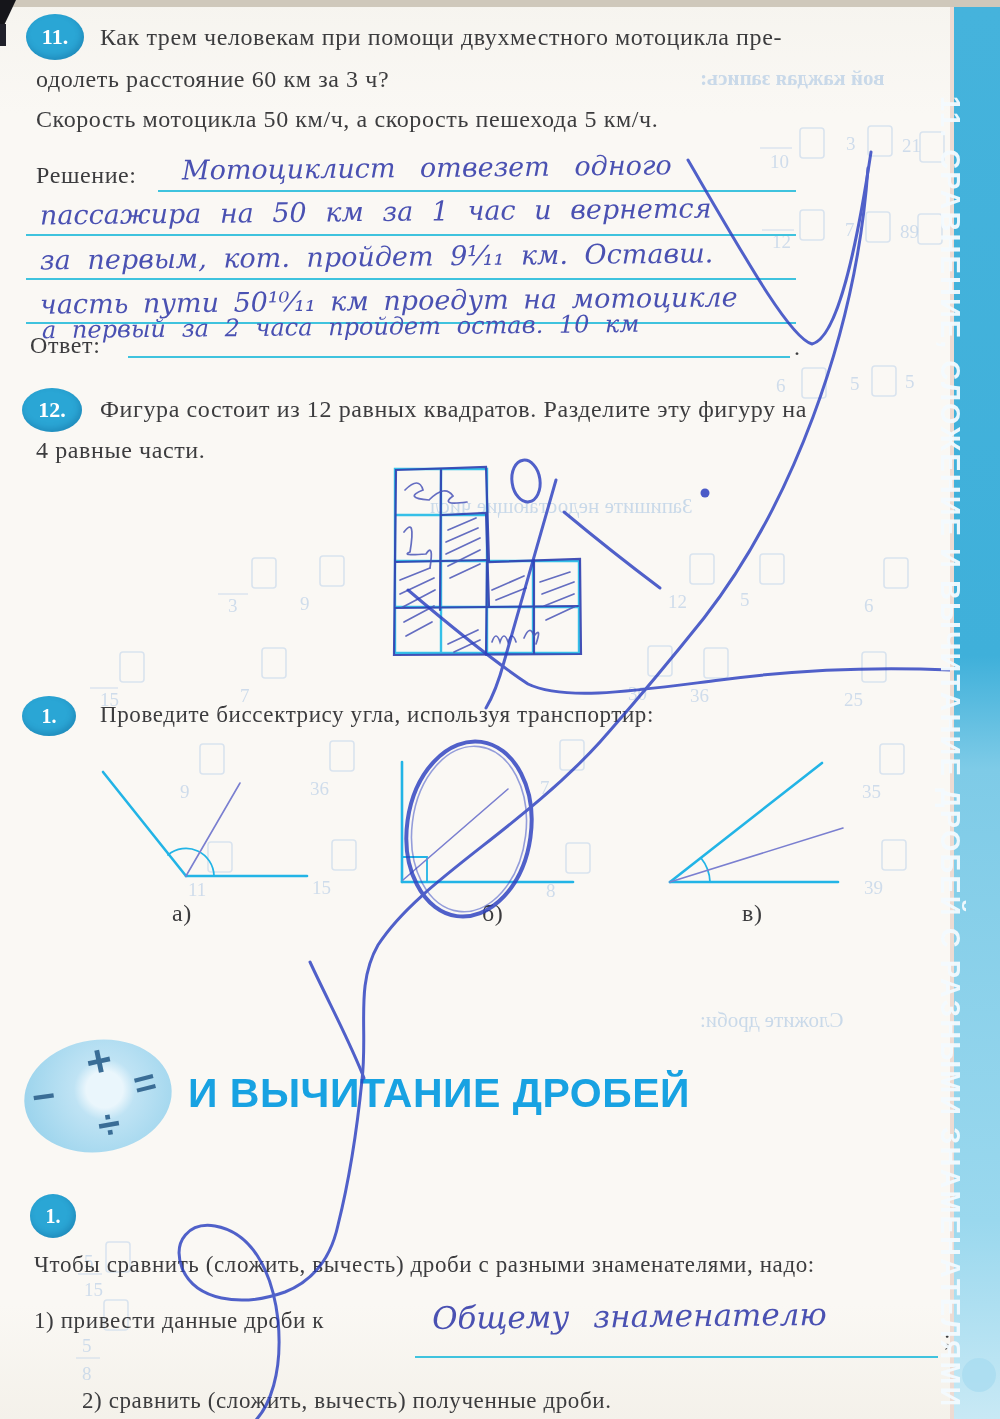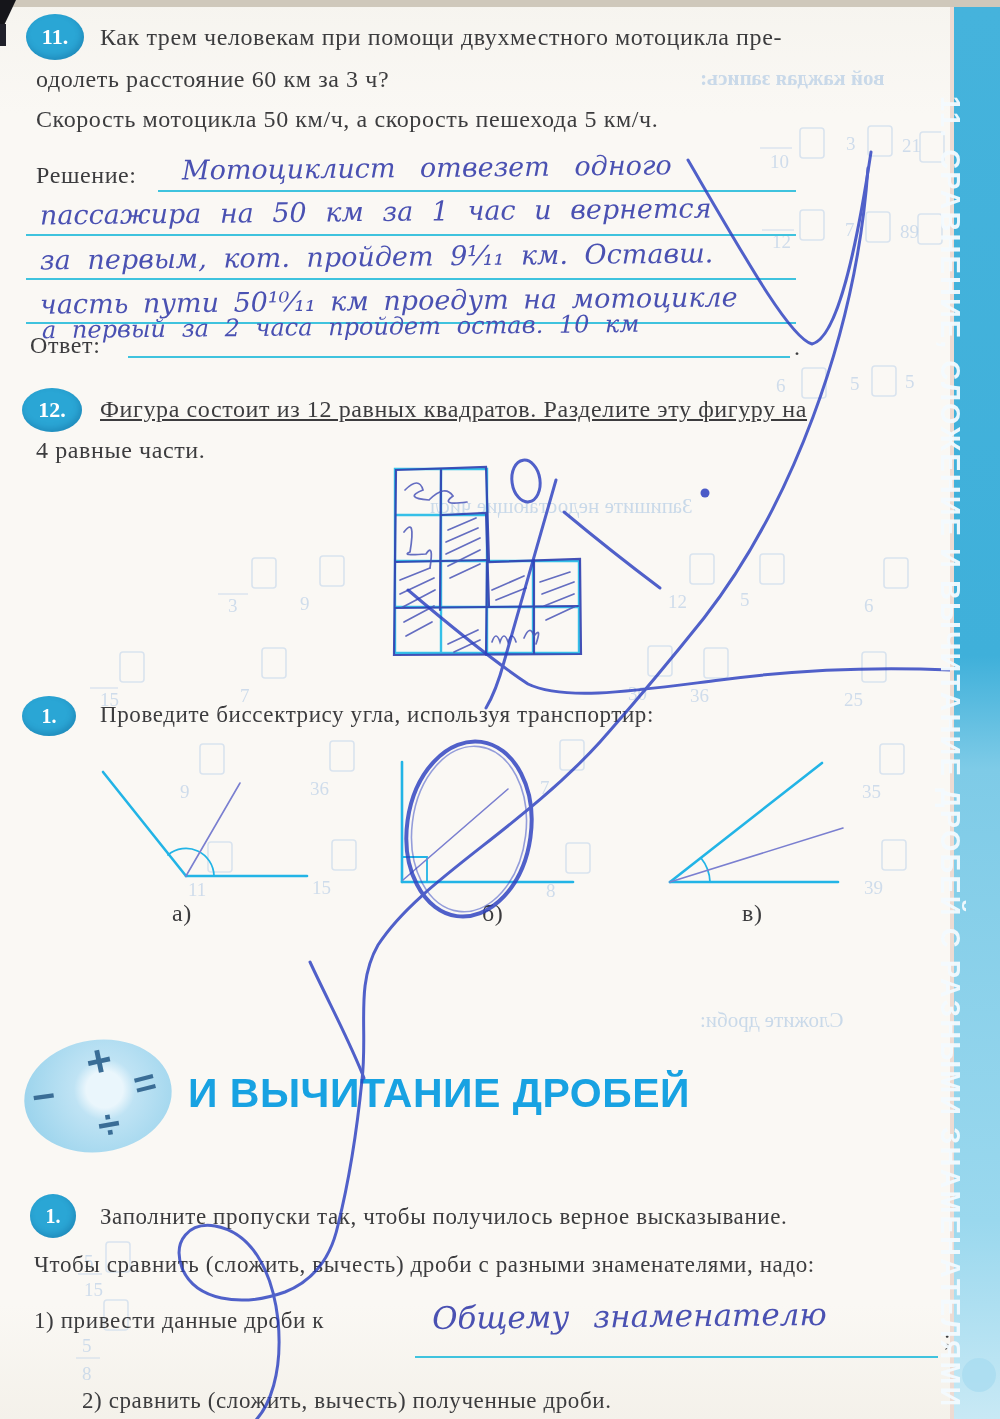--- a/index.html
+++ b/index.html
@@ -153,40 +153,39 @@
   <div class="hw" style="left:40px;top:196px;word-spacing:10px;">пассажира  на  50 км  за  1 час  и  вернется</div>
   <div class="hw" style="left:40px;top:241px;word-spacing:8px;">за  первым, кот.  пройдет  9¹⁄₁₁  км.  Оставш.</div>
   <div class="hw" style="left:40px;top:285px;word-spacing:6px;">часть  пути  50¹⁰⁄₁₁  км  проедут  на мотоцикле</div>
   <div class="hw" style="left:42px;top:313px;font-size:24px;word-spacing:8px;">а  первый  за  2 часа   пройдет  остав.  10 км</div>
 
   <div class="print" style="left:30px;top:332px;">Ответ:</div>
   <div class="uline" style="left:128px;top:356px;width:662px;"></div>
   <div class="print" style="left:794px;top:334px;">.</div>
 
   <div class="badge" style="left:22px;top:388px;width:60px;height:44px;">12.</div>
-  <div class="print" style="left:100px;top:396px;text-decoration:underline;">Фигура состоит из 12 равных квадратов. Разделите эту фигуру на</div>
+  <div class="print" style="left:100px;top:396px;">Фигура состоит из 12 равных квадратов. Разделите эту фигуру на</div>
   <div class="print" style="left:36px;top:437px;">4 равные части.</div>
 
   <div class="badge" style="left:22px;top:696px;width:54px;height:40px;font-size:20px;">1.</div>
   <div class="print small" style="left:100px;top:702px;">Проведите биссектрису угла, используя транспортир:</div>
   <div class="print" style="left:172px;top:900px;">а)</div>
   <div class="print" style="left:482px;top:900px;">б)</div>
   <div class="print" style="left:742px;top:900px;">в)</div>
 
   <div id="icon-wrap">
     <div id="icon-blob"></div>
     <span class="icon-sym" style="left:62px;top:2px;font-size:44px;transform:rotate(-12deg);">+</span>
     <span class="icon-sym" style="left:8px;top:40px;font-size:40px;transform:rotate(-8deg);">−</span>
     <span class="icon-sym" style="left:110px;top:28px;font-size:38px;transform:rotate(-14deg);">=</span>
     <span class="icon-sym" style="left:74px;top:68px;font-size:40px;transform:rotate(-10deg);">÷</span>
   </div>
   <div class="headline" style="top:1070px;">И ВЫЧИТАНИЕ ДРОБЕЙ</div>
 
   <div class="badge" style="left:30px;top:1194px;width:46px;height:44px;font-size:20px;">1.</div>
-  <div class="print small" style="left:100px;top:1204px;">Заполните пропуски так, чтобы получилось верное высказывание.</div>
   <div class="print small" style="left:34px;top:1252px;">Чтобы сравнить (сложить, вычесть) дроби с разными знаменателями, надо:</div>
   <div class="print small" style="left:34px;top:1308px;">1) привести данные дроби к</div>
   <div class="uline" style="left:415px;top:1356px;width:523px;"></div>
   <div class="hw" style="left:432px;top:1298px;font-size:31px;word-spacing:14px;">Общему   знаменателю</div>
   <div class="print small" style="left:944px;top:1326px;">;</div>
   <div class="print small" style="left:34px;top:1388px;margin-left:48px;">2) сравнить (сложить, вычесть) полученные дроби.</div>
 
   <svg id="art" width="1000" height="1419" viewBox="0 0 1000 1419">
 
     <g stroke="#35c0e8" stroke-width="2.4" fill="none">

